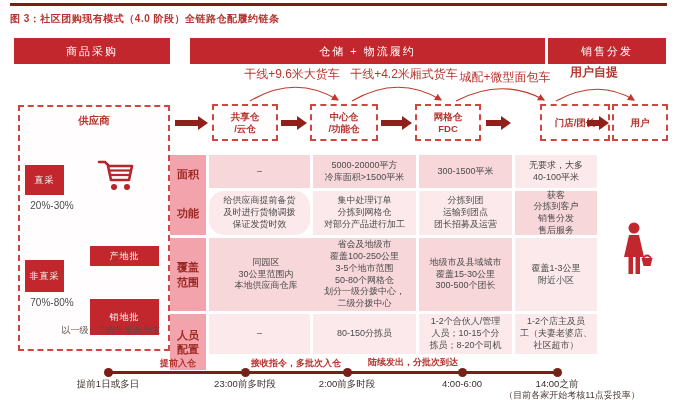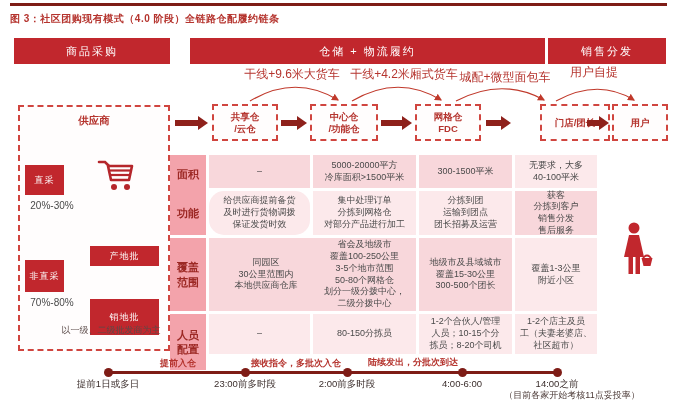--- a/index.html
+++ b/index.html
@@ -75,21 +75,21 @@
   <div class="abs bar" style="left:190px;width:355px;">
     <span>仓储 + 物流履约</span>
   </div>
   <div class="abs bar" style="left:548px;width:118px;">
     <span>销售分发</span>
   </div>
 
   <div class="abs tlabel" style="left:292px;top:66px;">干线+9.6米大货车</div>
   <div class="abs tlabel" style="left:404px;top:66px;">干线+4.2米厢式货车</div>
   <div class="abs tlabel" style="left:505px;top:69px;">城配+微型面包车</div>
-  <div class="abs tlabel" style="left:594px;top:64px;">用户自提</div>
+  <div class="abs tlabel" style="left:594px;top:64px;font-weight:bold;">用户自提</div>
 
   <svg class="overlay" width="677" height="400" viewBox="0 0 677 400">
     <defs>
       <marker id="arr" markerWidth="7" markerHeight="7" refX="5" refY="3" orient="auto">
         <path d="M0,0 L6,3 L0,6 Z" fill="#c0392b"></path>
       </marker>
     </defs>
     <path d="M250,101 Q295,74 338,100" fill="none" stroke="#c0392b" stroke-width="1.2" marker-end="url(#arr)"></path>
     <path d="M352,101 Q398,74 441,100" fill="none" stroke="#c0392b" stroke-width="1.2" marker-end="url(#arr)"></path>
     <path d="M456,101 Q502,77 544,100" fill="none" stroke="#c0392b" stroke-width="1.2" marker-end="url(#arr)"></path>

